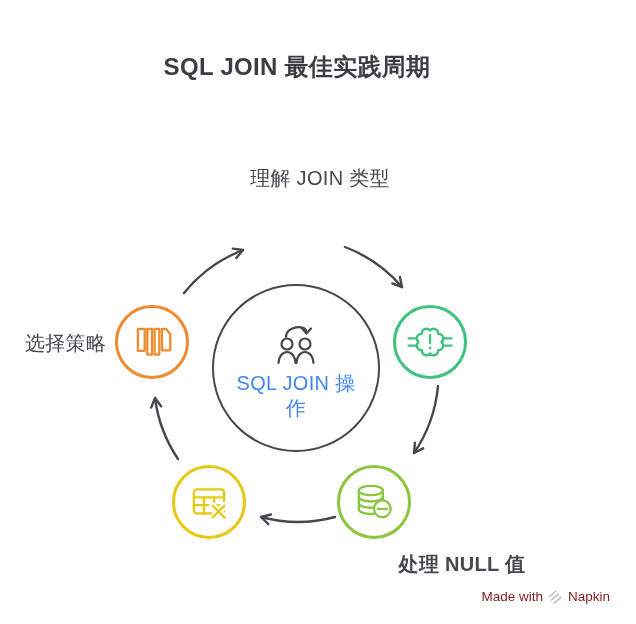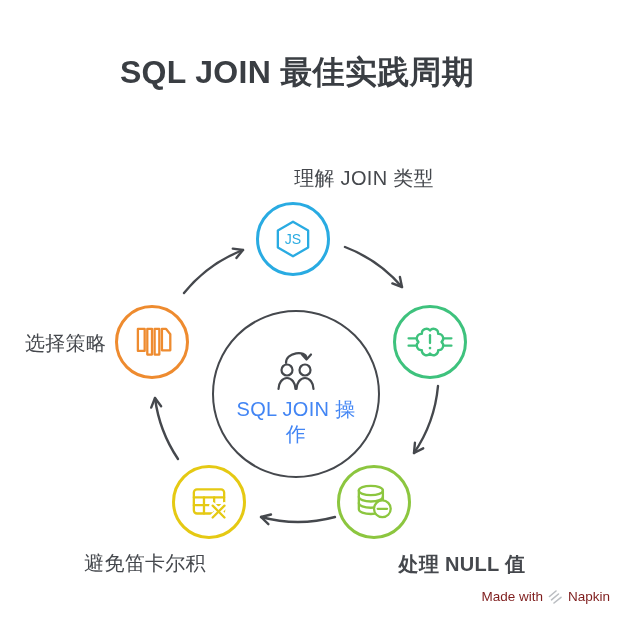--- a/index.html
+++ b/index.html
@@ -2,35 +2,35 @@
 <html><head>
 <meta charset="utf-8">
 <style>
   html,body{margin:0;padding:0;background:#fff;}
   .canvas{
     position:relative;width:636px;height:624px;background:#ffffff;
     font-family:"Liberation Sans","DejaVu Sans",sans-serif;overflow:hidden;
   }
   .title{
     position:absolute;left:297px;top:51px;transform:translateX(-50%);
-    font-size:32px;font-weight:700;color:#3a3e43;letter-spacing:.3px;white-space:nowrap;
+    font-size:24px;font-weight:700;color:#3a3e43;letter-spacing:.3px;white-space:nowrap;
   }
   .arrows{position:absolute;left:0;top:0;}
   .node{
     position:absolute;width:74px;height:74px;border-radius:50%;
     border:3px solid var(--c);color:var(--c);background:#fff;
     display:flex;align-items:center;justify-content:center;box-sizing:border-box;
   }
   .node svg{display:block;}
   .node-label{
     position:absolute;font-size:20px;color:#45484d;white-space:nowrap;letter-spacing:.3px;
   }
   .centered{transform:translateX(-50%);}
   .center-circle{
-    position:absolute;left:212px;top:310px;width:168px;height:168px;border-radius:50%;
+    position:absolute;left:212px;top:284px;width:168px;height:168px;border-radius:50%;
     border:2.5px solid #45484d;box-sizing:border-box;background:#fff;
     display:flex;flex-direction:column;align-items:center;justify-content:center;
   }
   .center-label{
     width:126px;text-align:center;font-size:20px;line-height:1.25;color:#4285f4;
     letter-spacing:.3px;margin-top:3px;
   }
   .credit{
     position:absolute;right:26px;top:589px;display:flex;align-items:center;gap:5px;
     font-size:13.5px;color:#7f1d1d;
@@ -64,27 +64,21 @@
       <path d="M20,21 C20,10 40,8 40.5,16"></path>
       <polyline points="36,12.5 40.5,17.5 45,12.5"></polyline>
       <circle cx="21" cy="28" r="5.5"></circle>
       <circle cx="39" cy="28" r="5.5"></circle>
       <path d="M12.5,47 a8.5,11 0 0 1 17,0"></path>
       <path d="M30.5,47 a8.5,11 0 0 1 17,0"></path>
     </svg>
     <div class="center-label">SQL JOIN 操作</div>
   </div>
 
-  <div class="node" style="left: 256px; top: 202px; --c: #29abe2;">
-    <svg width="46" height="46" viewBox="0 0 44 44" fill="none" stroke="currentColor" stroke-width="2.2" stroke-linejoin="round">
-      <path d="M22,5.5 L36.5,13.8 V30.2 L22,38.5 L7.5,30.2 V13.8 Z"></path>
-      <text x="22" y="27" text-anchor="middle" font-size="13.5" stroke="none" fill="currentColor" font-family="Liberation Sans, DejaVu Sans, sans-serif">JS</text>
-    </svg>
-  </div>
-  <div class="node-label centered" style="left:320px;top:165px;margin-left:44px;">理解 JOIN 类型</div>
+  <div class="node-label centered" style="left:320px;top:165px;">理解 JOIN 类型</div>
 
   <div class="node" style="left: 393px; top: 305px; --c: #3ec27d;">
     <svg width="46" height="46" viewBox="0 0 44 44" fill="none" stroke="currentColor" stroke-width="2.2" stroke-linecap="round" stroke-linejoin="round">
       <path d="M22,11 A4.4,4.4 0 0 1 29.8,14.2 A4.4,4.4 0 0 1 33,22 A4.4,4.4 0 0 1 29.8,29.8 A4.4,4.4 0 0 1 22,33 A4.4,4.4 0 0 1 14.2,29.8 A4.4,4.4 0 0 1 11,22 A4.4,4.4 0 0 1 14.2,14.2 A4.4,4.4 0 0 1 22,11 Z"></path>
       <line x1="1.5" y1="18.5" x2="8.5" y2="18.5"></line>
       <line x1="1.5" y1="25.5" x2="8.5" y2="25.5"></line>
       <line x1="35.5" y1="18.5" x2="42.5" y2="18.5"></line>
       <line x1="35.5" y1="25.5" x2="42.5" y2="25.5"></line>
       <line x1="22" y1="15.5" x2="22" y2="23"></line>
       <circle cx="22" cy="27.8" r="1.3" fill="currentColor" stroke="none"></circle>
@@ -111,21 +105,20 @@
       <line x1="17.2" y1="17.5" x2="17.2" y2="33"></line>
       <line x1="26.9" y1="17.5" x2="26.9" y2="33"></line>
       <g stroke="#ffffff" stroke-width="6.5">
         <line x1="25.5" y1="25.5" x2="36.8" y2="36.8"></line>
         <line x1="36.8" y1="25.5" x2="25.5" y2="36.8"></line>
       </g>
       <line x1="25.5" y1="25.5" x2="36.8" y2="36.8"></line>
       <line x1="36.8" y1="25.5" x2="25.5" y2="36.8"></line>
     </svg>
   </div>
-  <div class="node-label centered" style="left:145px;top:550px;">避免笛卡尔积</div>
 
   <div class="node" style="left: 115px; top: 305px; --c: #ee8b2f;">
     <svg width="46" height="46" viewBox="0 0 44 44" fill="none" stroke="currentColor" stroke-width="2.2" stroke-linejoin="round">
       <rect x="8.5" y="9.5" width="6.5" height="21"></rect>
       <rect x="17.5" y="9.5" width="4.5" height="24.5"></rect>
       <rect x="24.5" y="9.5" width="4.5" height="24.5"></rect>
       <path d="M31.5,9.5 h4 l4,5 v15.5 h-8 z"></path>
     </svg>
   </div>
   <div class="node-label" style="left:25px;top:330px;">选择策略</div>

